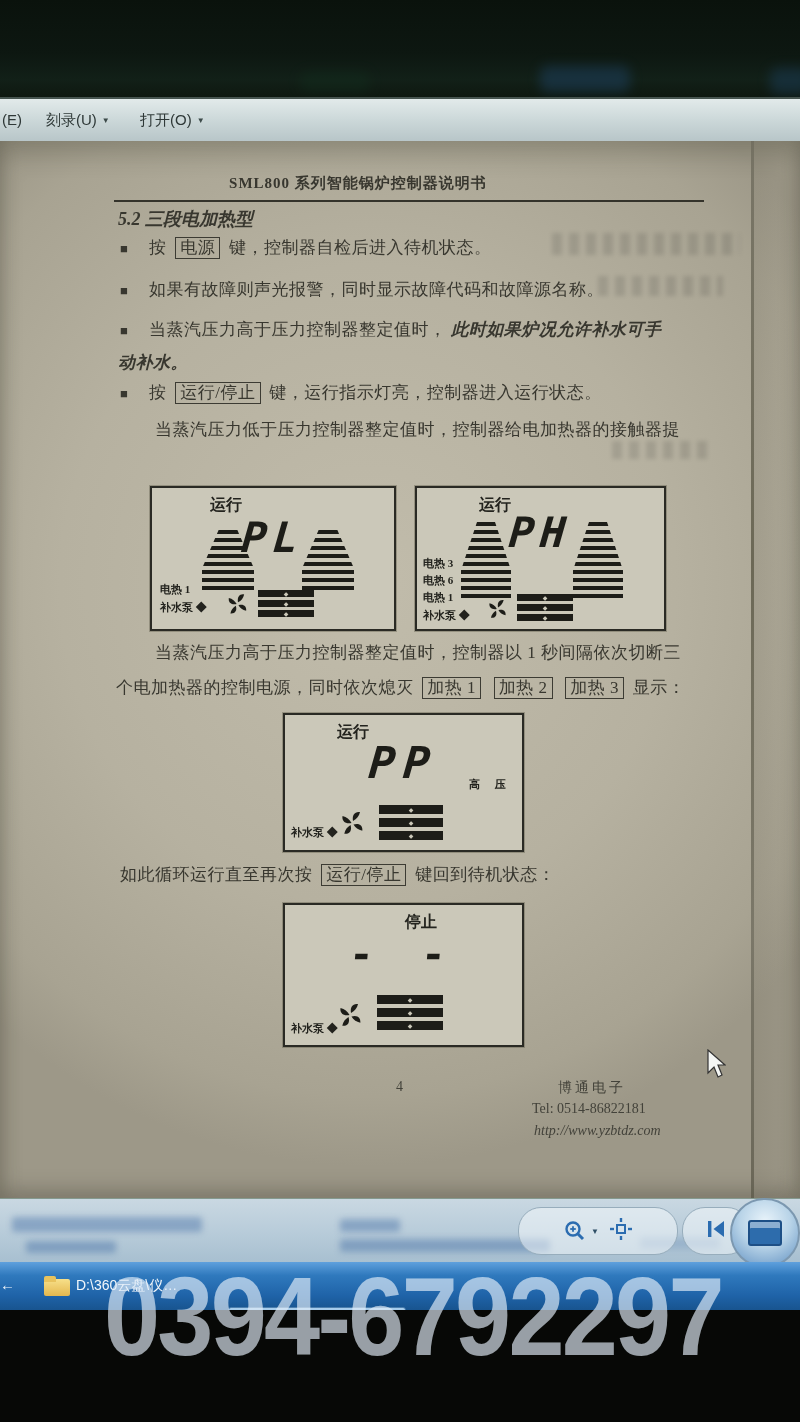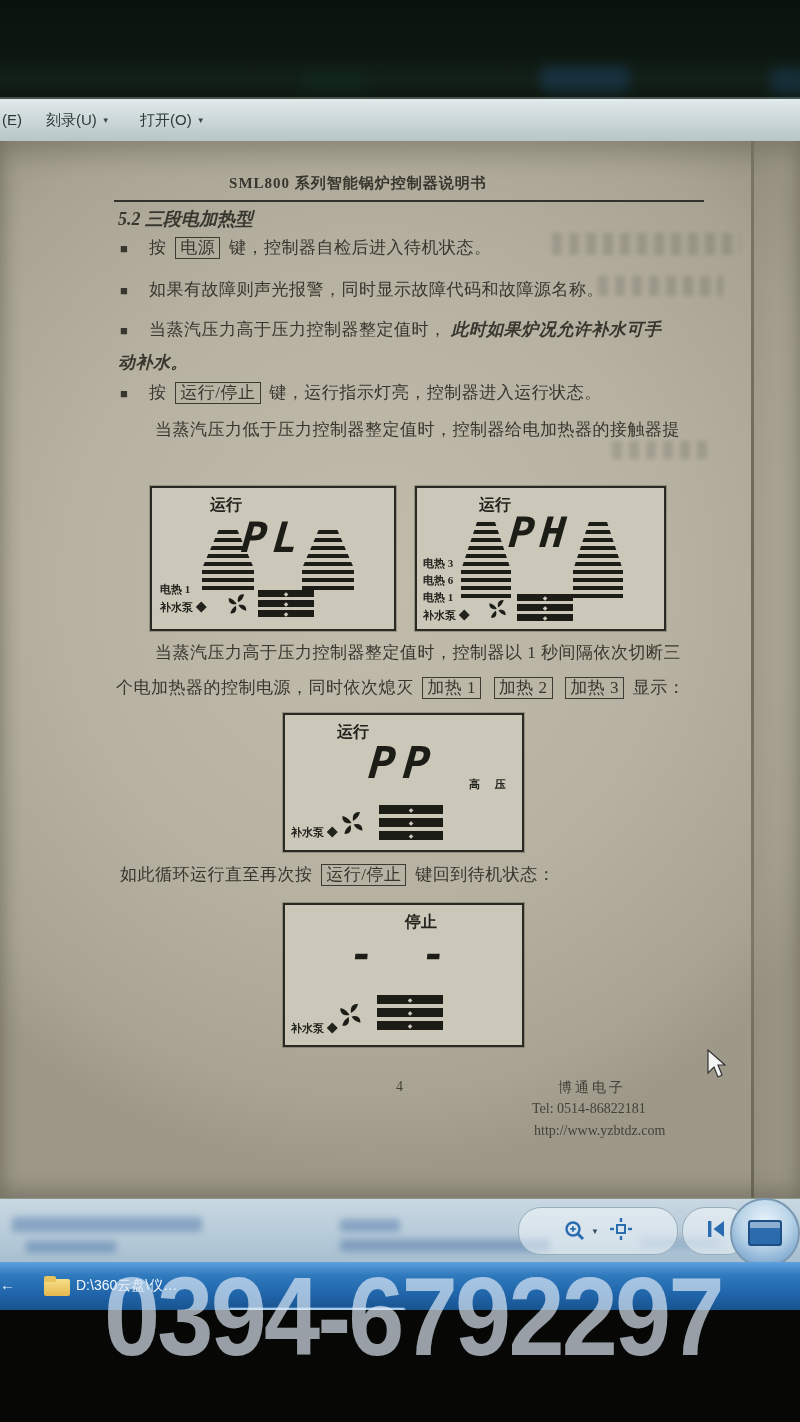--- a/index.html
+++ b/index.html
@@ -262,21 +262,21 @@
       <div class="hbars" style="left:92px;top:90px;gap:4px;">
         <div class="hbar" style="width:66px;height:9px;"></div>
         <div class="hbar" style="width:66px;height:9px;"></div>
         <div class="hbar" style="width:66px;height:9px;"></div>
       </div>
     </div>
 
     <div class="footer-txt" style="left:396px;top:938px;">4</div>
     <div class="footer-txt" style="left:558px;top:938px;letter-spacing:3px;">博通电子</div>
     <div class="footer-txt" style="left:532px;top:960px;">Tel: 0514-86822181</div>
-    <div class="footer-txt" style="left:534px;top:982px;">http://www.yzbtdz.com</div>
+    <div class="footer-txt" style="left:534px;top:982px;font-style:italic;">http://www.yzbtdz.com</div>
   </div>
 
   <svg class="cursor" viewBox="0 0 20 30">
     <path d="M2 1 L2 24 L8 18 L12 28 L16 26 L12 16 L19 16 Z" fill="#f4f6f4" stroke="#333" stroke-width="1.2"></path>
   </svg>
 
   <div class="controlbar">
     <div class="smudge" style="left:12px;top:18px;width:190px;height:15px;"></div>
     <div class="smudge" style="left:340px;top:20px;width:60px;height:13px;"></div>
     <div class="smudge" style="left:26px;top:42px;width:90px;height:12px;"></div>

